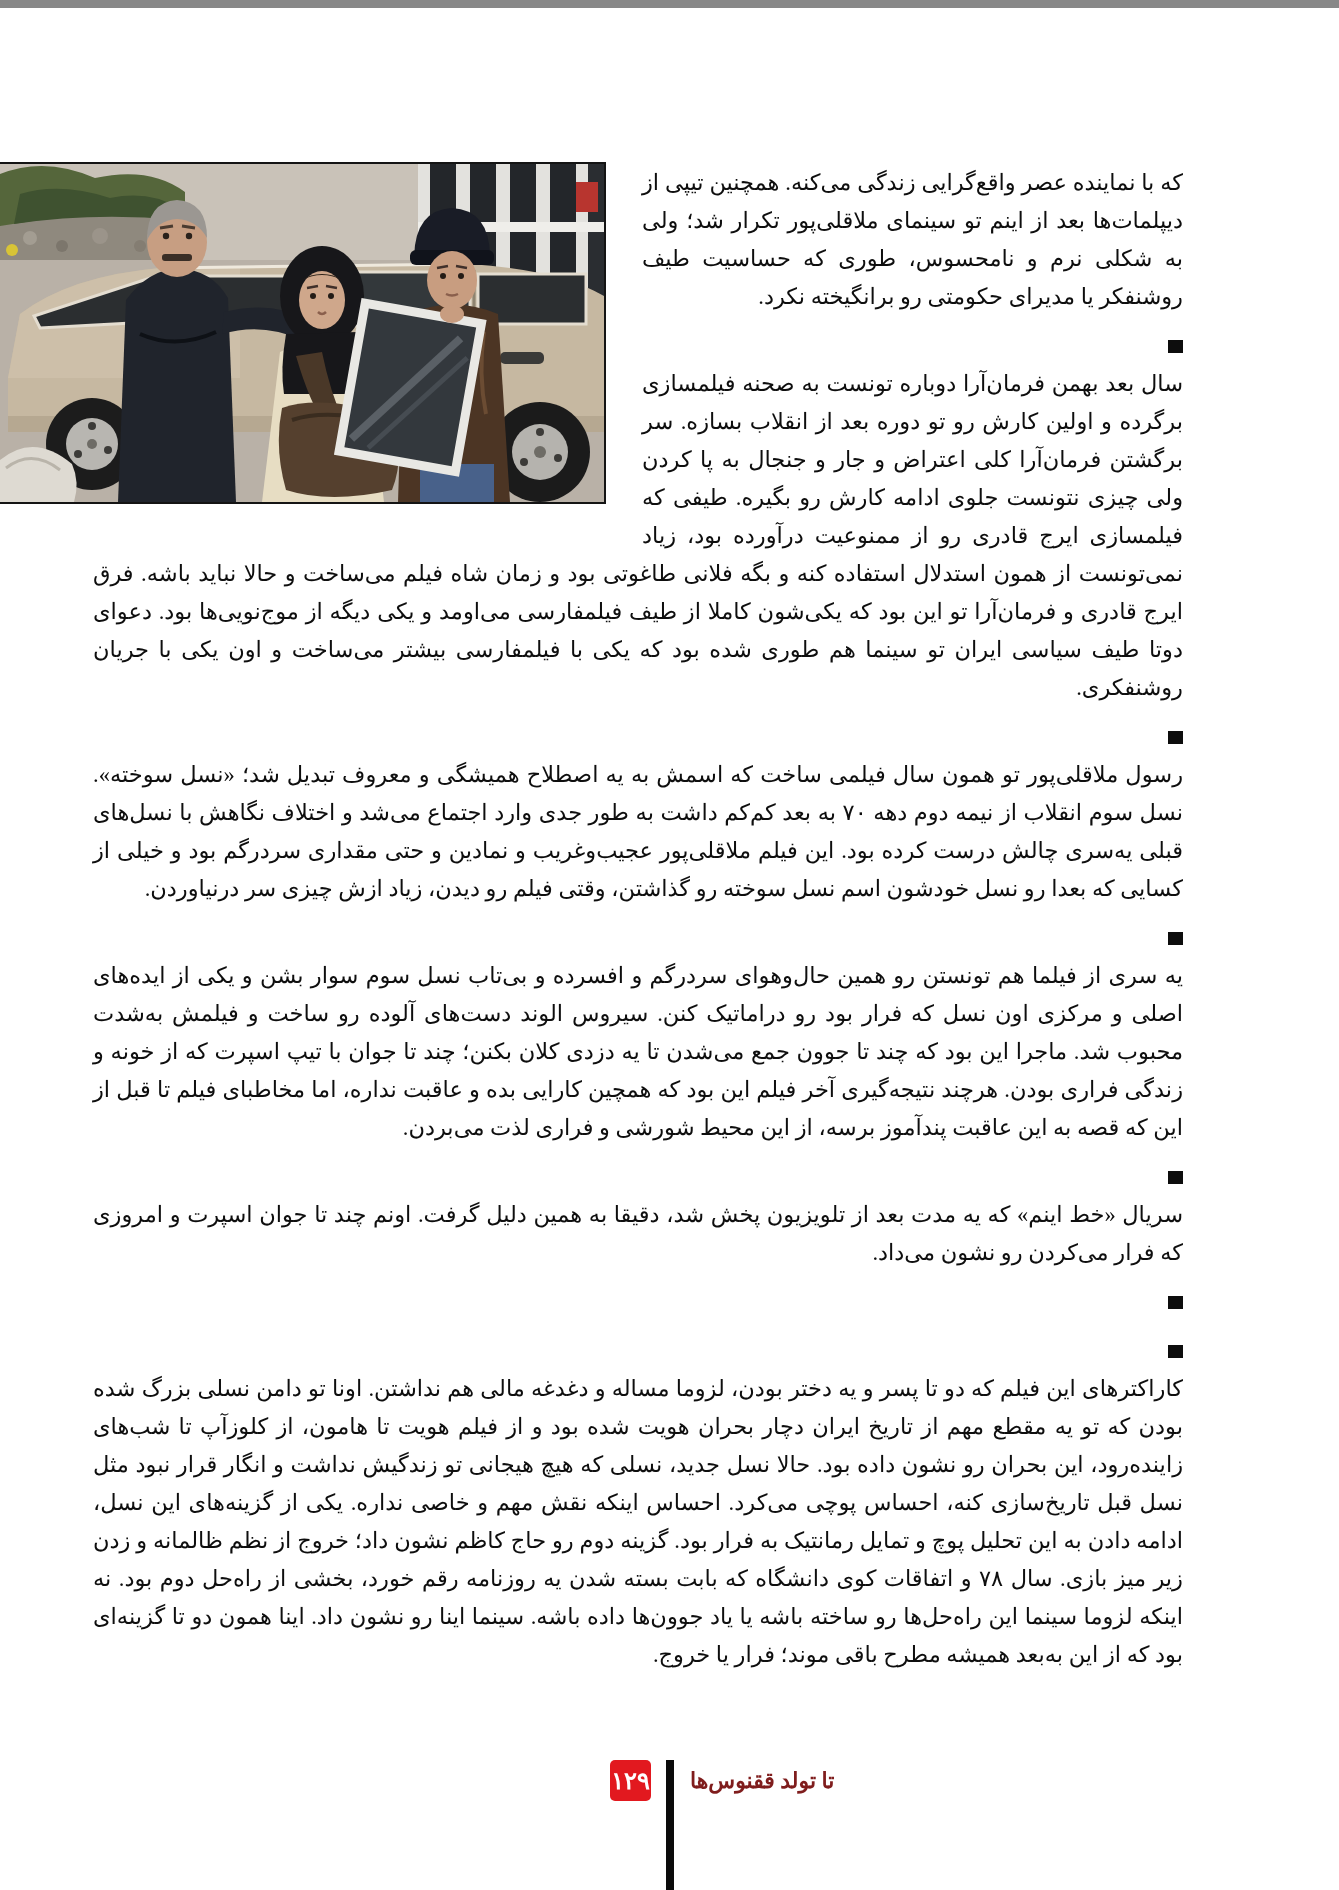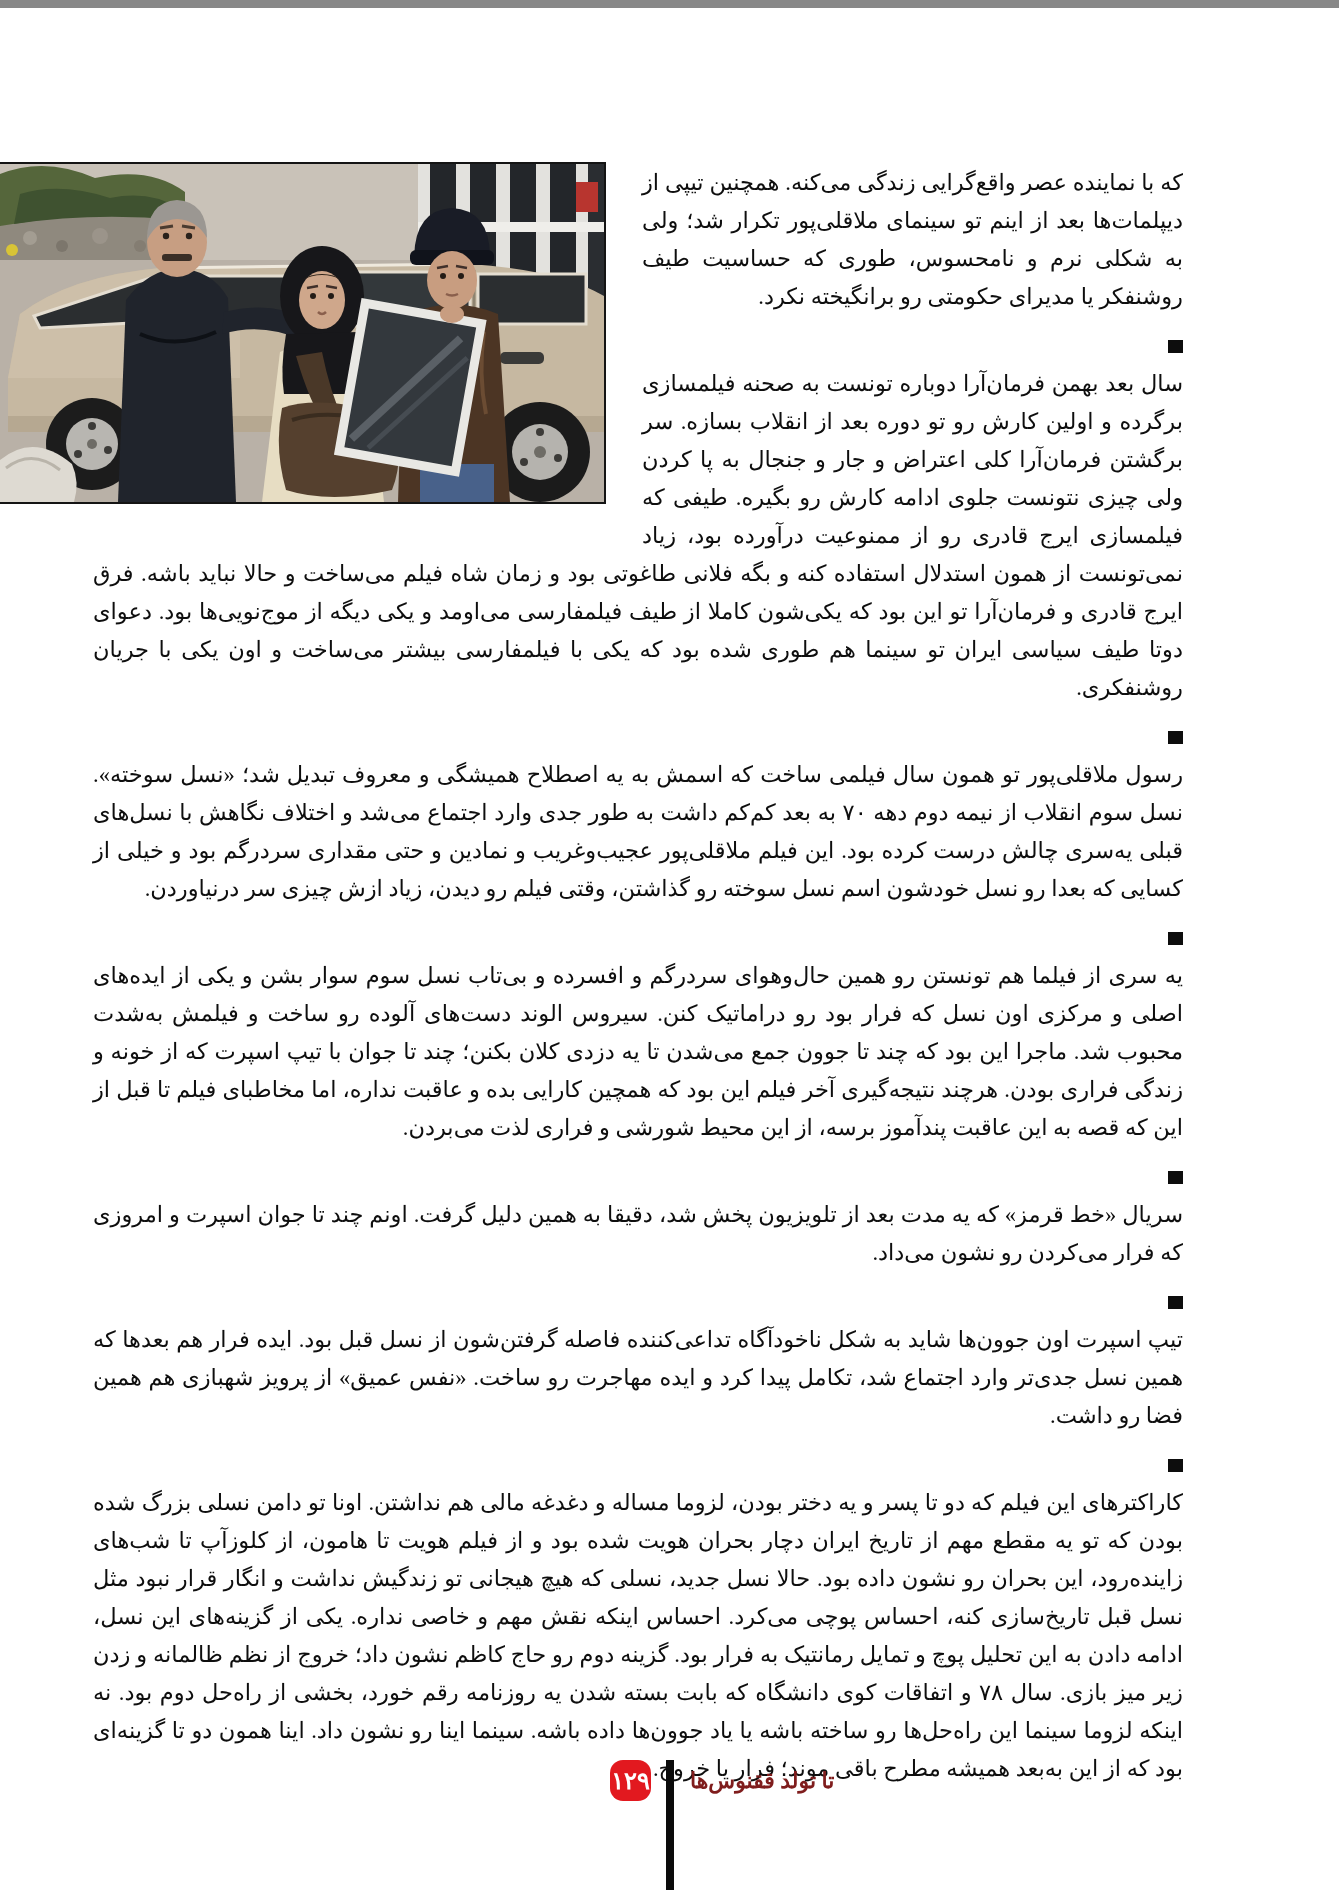--- a/index.html
+++ b/index.html
@@ -54,21 +54,21 @@
     top: 1752px;
     width: 41px;
     height: 41px;
     background: #e2191f;
     color: #ffffff;
     font-weight: bold;
     font-size: 24px;
     display: flex;
     align-items: center;
     justify-content: center;
-    border-radius: 13px;
+    border-radius: 5px;
   }
   .footer-bar {
     position: absolute;
     left: 666px;
     top: 1752px;
     width: 8px;
     height: 138px;
     background: #0b0b0b;
   }
   .footer-title {
@@ -220,26 +220,25 @@
     <p>رسول ملاقلی‌پور تو همون سال فیلمی ساخت که اسمش به یه اصطلاح همیشگی و معروف تبدیل شد؛ «نسل سوخته». نسل سوم انقلاب از نیمه دوم دهه ۷۰ به بعد کم‌کم داشت به طور جدی وارد اجتماع می‌شد و اختلاف نگاهش با نسل‌های قبلی یه‌سری چالش درست کرده بود. این فیلم ملاقلی‌پور عجیب‌وغریب و نمادین و حتی مقداری سردرگم بود و خیلی از کسایی که بعدا رو نسل خودشون اسم نسل سوخته رو گذاشتن، وقتی فیلم رو دیدن، زیاد ازش چیزی سر درنیاوردن.</p>
 
     <div class="marker-row">
         <span class="sq"></span>
       </div>
     <p>یه سری از فیلما هم تونستن رو همین حال‌وهوای سردرگم و افسرده و بی‌تاب نسل سوم سوار بشن و یکی از ایده‌های اصلی و مرکزی اون نسل که فرار بود رو دراماتیک کنن. سیروس الوند دست‌های آلوده رو ساخت و فیلمش به‌شدت محبوب شد. ماجرا این بود که چند تا جوون جمع می‌شدن تا یه دزدی کلان بکنن؛ چند تا جوان با تیپ اسپرت که از خونه و زندگی فراری بودن. هرچند نتیجه‌گیری آخر فیلم این بود که همچین کارایی بده و عاقبت نداره، اما مخاطبای فیلم تا قبل از این که قصه به این عاقبت پندآموز برسه، از این محیط شورشی و فراری لذت می‌بردن.</p>
 
     <div class="marker-row">
         <span class="sq"></span>
       </div>
-    <p>سریال «خط قرمز» که یه مدت بعد از تلویزیون پخش شد، دقیقا به همین دلیل گرفت. اونم چند تا جوان اسپرت و امروزی که فرار می‌کردن رو نشون می‌داد.</p>
-
-    <div class="marker-row">
-        <span class="sq"></span>
-      </div>
-    <p>تیپ اسپرت اون جوون‌ها شاید به شکل ناخودآگاه تداعی‌کننده فاصله گرفتن‌شون از نسل قبل بود. ایده فرار هم بعدها که همین نسل جدی‌تر وارد اجتماع شد، تکامل پیدا کرد و ایده مهاجرت رو ساخت. «نفس عمیق» از پرویز شهبازی هم همین فضا رو داشت.</p>
+    <p>سریال «خط اینم» که یه مدت بعد از تلویزیون پخش شد، دقیقا به همین دلیل گرفت. اونم چند تا جوان اسپرت و امروزی که فرار می‌کردن رو نشون می‌داد.</p>
+
+    <div class="marker-row">
+        <span class="sq"></span>
+      </div>
 
     <div class="marker-row">
         <span class="sq"></span>
       </div>
     <p>کاراکترهای این فیلم که دو تا پسر و یه دختر بودن، لزوما مساله و دغدغه مالی هم نداشتن. اونا تو دامن نسلی بزرگ شده بودن که تو یه مقطع مهم از تاریخ ایران دچار بحران هویت شده بود و از فیلم هویت تا هامون، از کلوزآپ تا شب‌های زاینده‌رود، این بحران رو نشون داده بود. حالا نسل جدید، نسلی که هیچ هیجانی تو زندگیش نداشت و انگار قرار نبود مثل نسل قبل تاریخ‌سازی کنه، احساس پوچی می‌کرد. احساس اینکه نقش مهم و خاصی نداره. یکی از گزینه‌های این نسل، ادامه دادن به این تحلیل پوچ و تمایل رمانتیک به فرار بود. گزینه دوم رو حاج کاظم نشون داد؛ خروج از نظم ظالمانه و زدن زیر میز بازی. سال ۷۸ و اتفاقات کوی دانشگاه که بابت بسته شدن یه روزنامه رقم خورد، بخشی از راه‌حل دوم بود. نه اینکه لزوما سینما این راه‌حل‌ها رو ساخته باشه یا یاد جوون‌ها داده باشه. سینما اینا رو نشون داد. اینا همون دو تا گزینه‌ای بود که از این به‌بعد همیشه مطرح باقی موند؛ فرار یا خروج.</p>
 
   </article>
 
   <div class="footer-num">۱۲۹</div>
   <div class="footer-bar"></div>

